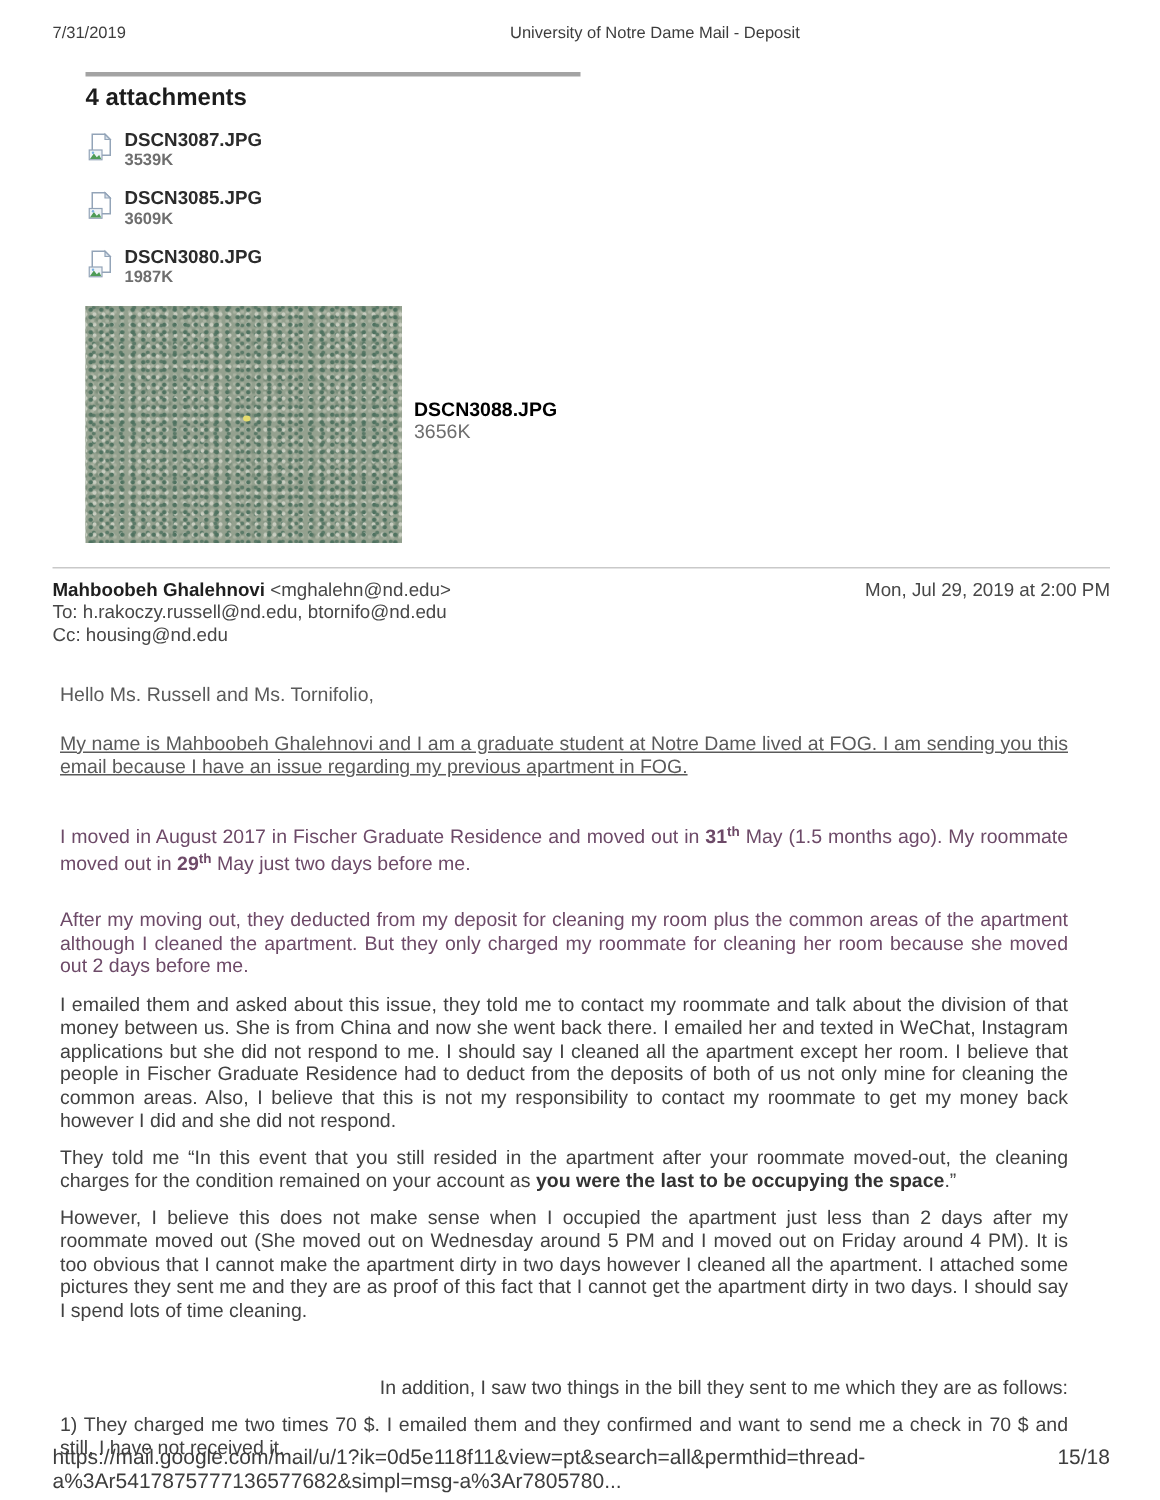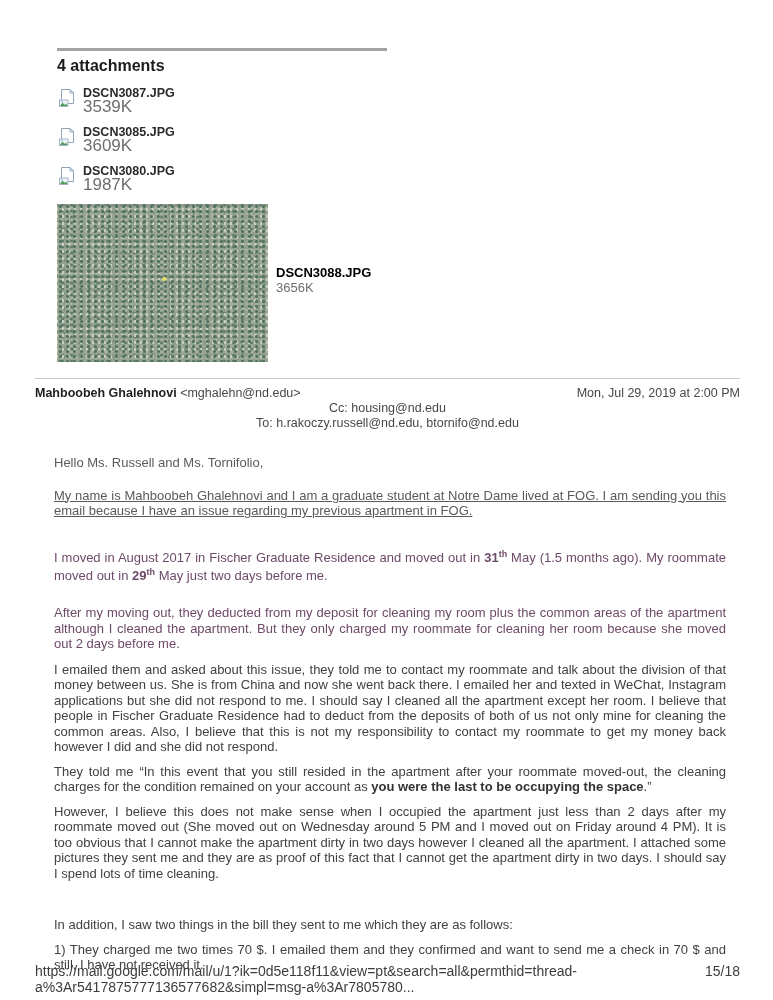--- a/index.html
+++ b/index.html
@@ -13,21 +13,21 @@
     font-size:11px; color:#3d3d3d; }
   .print-date { position:absolute; left:0; top:0; }
   .print-title { position:absolute; left:305px; top:0; }
   
   .attach-block { position:absolute; top:48px; left:57px; }
   .attach-divider { width:330px; height:3px; background:#a3a3a3; }
   .attach-heading { margin-top:6px; font-size:16px; font-weight:bold; color:#1c1c1c; }
   .attach-item { margin-top:12px; display:flex; align-items:flex-start; }
   .attach-icon { width:20px; height:20px; margin-right:6px; margin-top:1px; flex:0 0 auto; }
   .attach-name { font-size:12.5px; font-weight:bold; color:#2b2b2b; line-height:13px; }
-  .attach-size { font-size:17px; color:#6e6e6e; line-height:14px; }
+  .attach-size { font-size:11px; color:#6e6e6e; line-height:14px;font-weight:bold; }
   .preview-row { margin-top:12px; display:flex; align-items:flex-start; }
   .carpet-wrap { position:relative; width:211px; height:158px; flex:0 0 auto; }
   .carpet {
     width:211px; height:158px;
     background-color:#94a18f;
     background-image:
       radial-gradient(circle, #4f7260 1.2px, transparent 1.7px),
       radial-gradient(circle, #c8cdc0 1.1px, transparent 1.6px),
       radial-gradient(circle, #5c7a68 1.0px, transparent 1.5px),
       radial-gradient(circle, #aab3a2 1.0px, transparent 1.5px),
@@ -35,51 +35,55 @@
     background-size:7px 5px, 6px 7px, 9px 6px, 5px 6px, 8px 8px;
     background-position:0 0, 3px 2px, 1px 4px, 2px 1px, 4px 5px;
   }
   .carpet-dot { position:absolute; left:105px; top:73px; width:5px; height:4px;
     background:#e6dd6e; border-radius:50%; }
   .preview-label { margin-left:8px; margin-top:62px; }
   .preview-name { font-size:13px; font-weight:bold; color:#000000; line-height:14px; }
   .preview-size { font-size:13px; color:#6e6e6e; line-height:15px; }
   
   .email-header { position:absolute; top:378px; left:35px; right:33px;
-    border-top:1px solid #c9c9c9; padding-top:7px; font-size:12.5px; color:#474747;text-align:center; }
+    border-top:1px solid #c9c9c9; padding-top:7px; font-size:12.5px; color:#474747; }
   .from-row { display:flex; justify-content:space-between; line-height:15px; }
   .sender-name { font-weight:bold; color:#1f1f1f; }
   .recip { line-height:14.5px; }
   
-  .email-body { position:absolute; top:455px; left:54px; width:672px;
+  .email-body { position:absolute; top:455px; left:40px; width:672px;
     font-size:13px; line-height:15.5px; color:#414141; }
   .email-body p { text-align:justify; }
   .muted { color:#5a5a5a; }
   .purple { color:#6d4a68; }
   .purple b, .purple sup { color:#6d4a68; }
   p.greeting { text-align:left; }
   p.intro { margin-top:17px;text-decoration:underline; }
   p.p-moved { margin-top:28px; }
   p.p-deduct { margin-top:21px; }
   p.p-emailed { margin-top:10px; }
   p.p-toldme { margin-top:9px; }
   p.p-however { margin-top:9px; }
-  p.p-addition { margin-top:36px; text-align:left; }
+  p.p-addition { margin-top:36px; text-align:right; }
   p.p-charged { margin-top:9px; }
   sup.th { font-size:9px; font-weight:bold; vertical-align:super; }
   .bseg { font-weight:bold; color:#333; }
   
   .print-footer { position:absolute; top:963px; left:35px; right:33px;
     display:flex; justify-content:space-between; font-size:14px; color:#3d3d3d; }
 </style>
 </head>
 <body>
 
 <div class="page">
 
+  <div class="print-header">
+    <span class="print-date">7/31/2019</span>
+    <span class="print-title">University of Notre Dame Mail - Deposit</span>
+  </div>
 
   <div class="attach-block">
     <div class="attach-divider"></div>
     <div class="attach-heading">4 attachments</div>
 
     <div class="attach-item">
       <svg class="attach-icon" viewBox="0 0 20 20">
         <path d="M4.5 1.5 H13 L16.5 5 V15.5 H4.5 Z" fill="#ffffff" stroke="#93a4b8" stroke-width="1"></path>
         <path d="M13 1.5 L16.5 5 H13 Z" fill="#d7e0ea" stroke="#93a4b8" stroke-width="0.8"></path>
         <rect x="2.5" y="12" width="8.5" height="6.5" fill="#eef3f7" stroke="#93a4b8" stroke-width="0.8"></rect>
@@ -133,22 +137,22 @@
   </div>
 
   <div class="email-header">
     <div class="from-row">
       <span>
         <span class="sender-name">Mahboobeh Ghalehnovi</span>
         <span class="sender-email">&lt;mghalehn@nd.edu&gt;</span>
       </span>
       <span class="msg-date">Mon, Jul 29, 2019 at 2:00 PM</span>
     </div>
+    <div class="recip">To: h.rakoczy.russell@nd.edu, btornifo@nd.edu</div>
     <div class="recip">Cc: housing@nd.edu</div>
-    <div class="recip">To: h.rakoczy.russell@nd.edu, btornifo@nd.edu</div>
   </div>
 
   <div class="email-body">
     <p class="greeting muted">Hello Ms. Russell and Ms. Tornifolio,</p>
     <p class="intro muted">My name is Mahboobeh Ghalehnovi and I am a graduate student at Notre Dame lived at FOG. I am sending you this email because I have an issue regarding my previous apartment in FOG.</p>
 
     <p class="p-moved purple"><span>I moved in August 2017 in Fischer Graduate Residence and moved out in </span><b>31</b><sup class="th">th</sup><span> May (1.5 months ago). My roommate moved out in </span><b>29</b><sup class="th">th</sup><span> May just two days before me.</span></p>
 
     <p class="p-deduct purple">After my moving out, they deducted from my deposit for cleaning my room plus the common areas of the apartment although I cleaned the apartment. But they only charged my roommate for cleaning her room because she moved out 2 days before me.</p>
 

